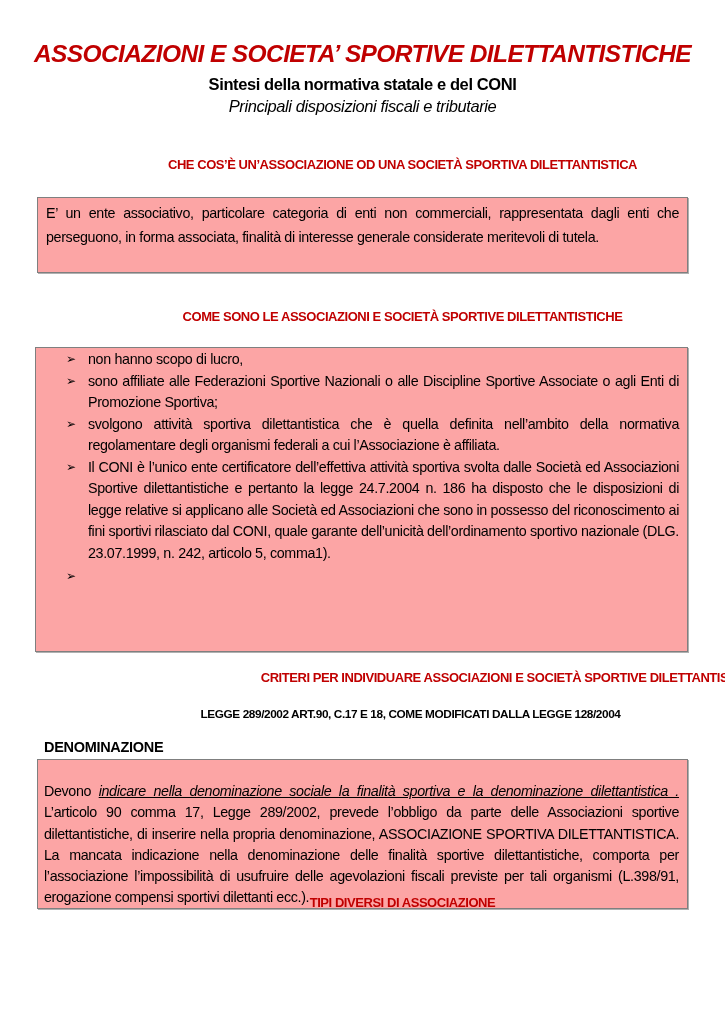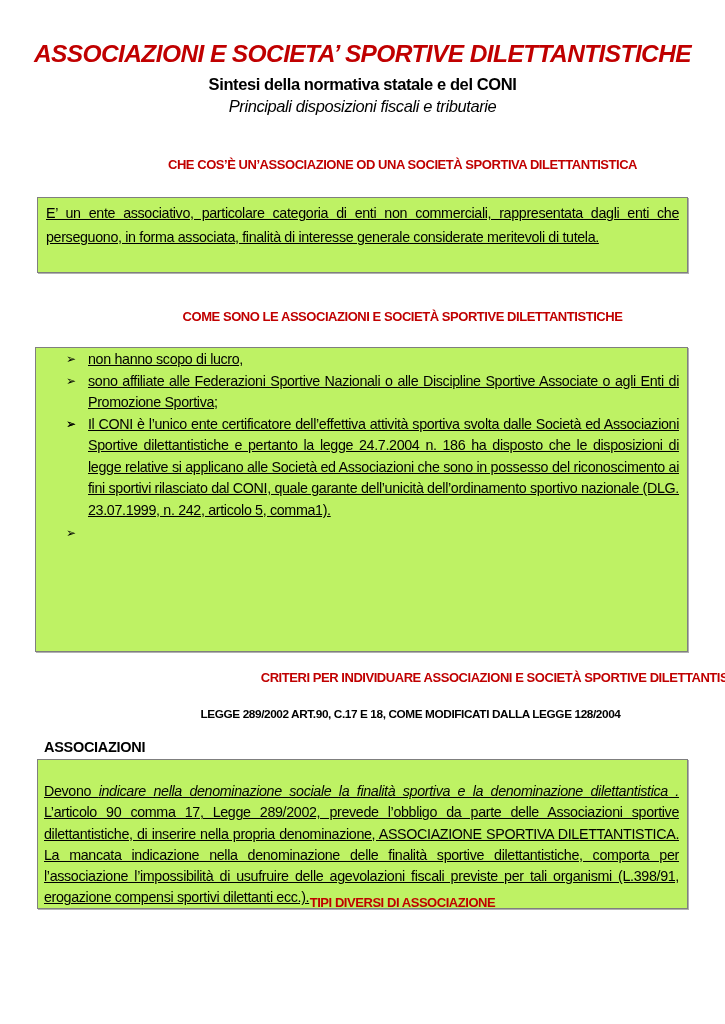--- a/index.html
+++ b/index.html
@@ -50,22 +50,21 @@
       font-size: 11.8px;
       font-weight: bold;
       color: #000;
       letter-spacing: -0.4px;
       white-space: nowrap;
     }
     .box {
       border: 1px solid #7f7f7f;
       box-shadow: 1px 1px 0 #b0b0b0;
       box-sizing: border-box;
-      background: #bef264;
-      text-decoration: underline;
+      background: #fca5a5;
     }
     .para {
       font-size: 14.3px;
       letter-spacing: -0.35px;
       text-align: justify;
       text-align-last: left;
     }
     #box1 { left: 37px; top: 197px; width: 651px; height: 76px; padding: 3px 8px 0 8px; }
     #box1 .para { line-height: 24px; }
     #box2 { left: 35px; top: 347px; width: 653px; height: 305px; padding: 1px 8px 0 0; }
@@ -108,26 +107,26 @@
 <div class="abs center section-heading" style="top:157px;">CHE COS’È UN’ASSOCIAZIONE OD UNA SOCIETÀ SPORTIVA DILETTANTISTICA</div>
 <div id="box1" class="abs box">
   <div class="para">E’ un ente associativo, particolare categoria di enti non commerciali, rappresentata dagli enti che perseguono, in forma associata, finalità di interesse generale considerate meritevoli di tutela.</div>
 </div>
 
 <div class="abs center section-heading" style="top:309px;">COME SONO LE ASSOCIAZIONI E SOCIETÀ SPORTIVE DILETTANTISTICHE</div>
 <div id="box2" class="abs box">
   <ul>
     <li><span class="bullet">➢</span><span>non hanno scopo di lucro,</span></li>
     <li><span class="bullet">➢</span><span>sono affiliate alle Federazioni Sportive Nazionali o alle Discipline Sportive Associate o agli Enti di Promozione Sportiva;</span></li>
-    <li><span class="bullet">➢</span></li>
+    <li><span class="bullet">➢</span><span>svolgono attività sportiva dilettantistica che è quella definita nell’ambito della normativa regolamentare degli organismi federali a cui l’Associazione è affiliata.</span></li>
     <li><span class="bullet">➢</span><span>Il CONI è l’unico ente certificatore dell’effettiva attività sportiva svolta dalle Società ed Associazioni Sportive dilettantistiche e pertanto la legge 24.7.2004 n. 186 ha disposto che le disposizioni di legge relative si applicano alle Società ed Associazioni che sono in possesso del riconoscimento ai fini sportivi rilasciato dal CONI, quale garante dell’unicità dell’ordinamento sportivo nazionale (DLG. 23.07.1999, n. 242, articolo 5, comma1).</span></li>
     <li class="last"><span class="bullet">➢</span></li>
   </ul>
 </div>
 
 <div class="abs center section-heading" style="top:670px;text-align:right;">CRITERI PER INDIVIDUARE ASSOCIAZIONI E SOCIETÀ SPORTIVE DILETTANTISTICHE</div>
 <div class="abs center sub-heading" style="top:707px;padding-left:48px;">LEGGE 289/2002 ART.90, C.17 E 18, COME MODIFICATI DALLA LEGGE 128/2004</div>
-<div class="abs h-denom">ASSOCIAZIONI</div>
+<div class="abs h-denom">DENOMINAZIONE</div>
 <div id="box3" class="abs box">
   <div class="para"><span>Devono </span><span class="uline">indicare nella denominazione sociale la finalità sportiva e la denominazione dilettantistica .</span><span> L’articolo 90 comma 17, Legge 289/2002, prevede l’obbligo da parte delle Associazioni sportive dilettantistiche, di inserire nella propria denominazione, ASSOCIAZIONE SPORTIVA DILETTANTISTICA. La mancata indicazione nella denominazione delle finalità sportive dilettantistiche, comporta per l’associazione l’impossibilità di usufruire delle agevolazioni fiscali previste per tali organismi (L.398/91, erogazione compensi sportivi dilettanti ecc.).</span></div>
 </div>
 
 <div class="abs center section-heading" style="top:895px;">TIPI DIVERSI DI ASSOCIAZIONE</div>
 
 </body></html>

